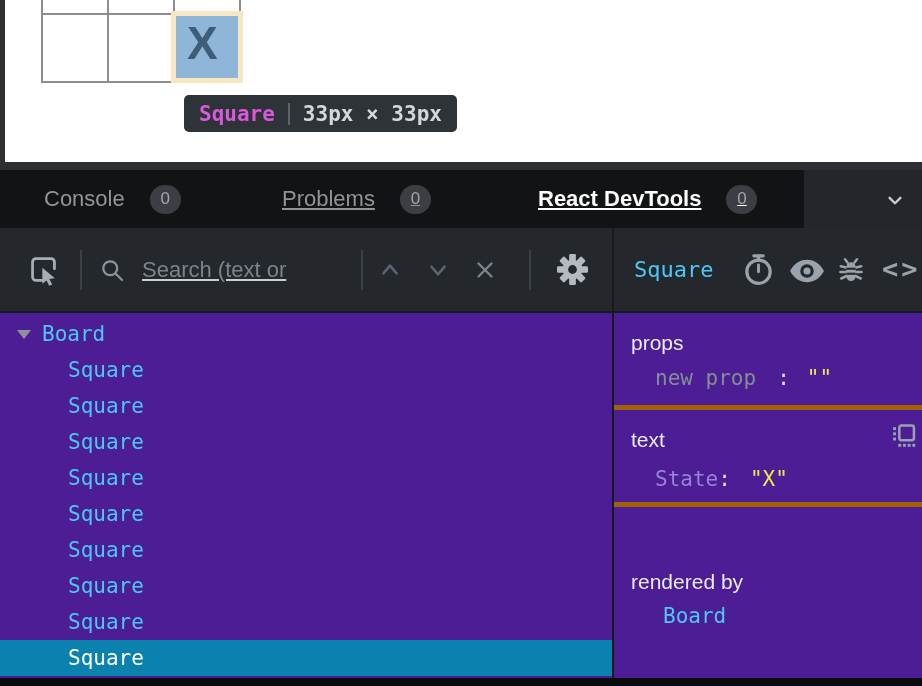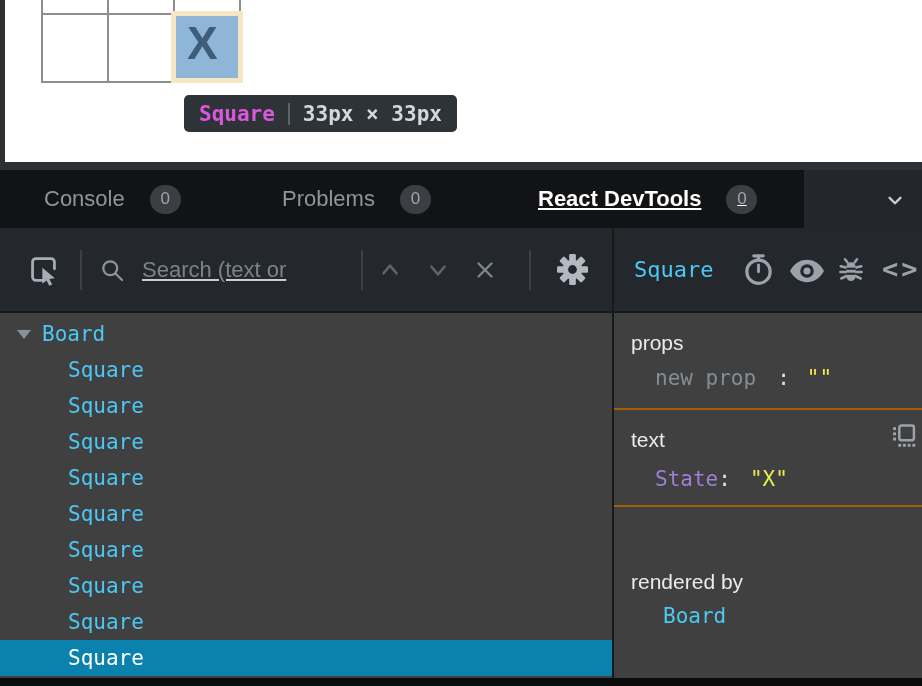--- a/index.html
+++ b/index.html
@@ -65,32 +65,32 @@
   .tr-component {
     position:absolute; left:20px; top:0; height:83px; display:flex; align-items:center;
     font-family:"DejaVu Sans Mono", monospace; font-size:22px; color:#4cc8f5;
   }
   .brackets-glyph {
     position:absolute; left:268px; top:25px;
     font-family:"DejaVu Sans Mono", monospace; font-size:27px; font-weight:600;
     color:#9aa2ac; letter-spacing:3px;
   }
   
-  .main { position:absolute; left:0; top:313px; width:922px; height:365px; background:#404040; }
+  .main { position:absolute; left:0; top:313px; width:922px; height:365px; background:#4c1d95; }
   .tree { position:absolute; left:0; top:0; width:612px; height:365px; padding-top:3px; }
   .trow {
     height:36px; display:flex; align-items:center;
     font-family:"DejaVu Sans Mono", monospace; font-size:21px; color:#4cc8f5;
   }
   .trow.root { padding-left:17px; gap:11px; }
   .trow.child { padding-left:68px; }
   .trow.selected { background:#0a82ad; color:#ffffff; }
   .expander { width:0; height:0; border-left:7px solid transparent; border-right:7px solid transparent; border-top:9px solid #8b9198; }
   .inspector { position:absolute; left:612px; top:0; width:310px; height:365px; border-left:2px solid #17191d; }
-  .isec { position:relative; border-bottom:2px solid #a16207; }
+  .isec { position:relative; border-bottom:5px solid #a16207; }
   .isec-title { position:absolute; left:17px; top:18px; font-size:21px; color:#e9ebed; }
   .irow {
     position:absolute; left:41px; display:flex; align-items:center;
     font-family:"DejaVu Sans Mono", monospace; font-size:21px;
   }
   .c-dimmono { color:#868d95; }
   .c-purple  { color:#9c80d6; }
   .c-yellow  { color:#eded4d; }
   .c-white   { color:#dfe2e5; }
   .c-cyan    { color:#4cc8f5; }
@@ -123,21 +123,21 @@
     </div>
   </div>
 
   <div class="gap-band"></div>
 
   <div class="tabbar">
     <div class="tab" style="left:44px;">
       <span>Console</span>
       <span class="tab-badge">0</span>
     </div>
-    <div class="tab" style="left:282px;">
+    <div class="tab" style="left:282px;text-decoration:underline;">
       <span>Problems</span>
       <span class="tab-badge">0</span>
     </div>
     <div class="tab active" style="left:538px;">
       <span>React DevTools</span>
       <span class="tab-badge">0</span>
     </div>
     <div class="tab-chevron">
       <svg width="26" height="26" viewBox="0 0 24 24">
           <polyline points="7,10 12,15 17,10" fill="none" stroke="#c9ccd0" stroke-width="2.2" stroke-linecap="round" stroke-linejoin="round"></polyline>

